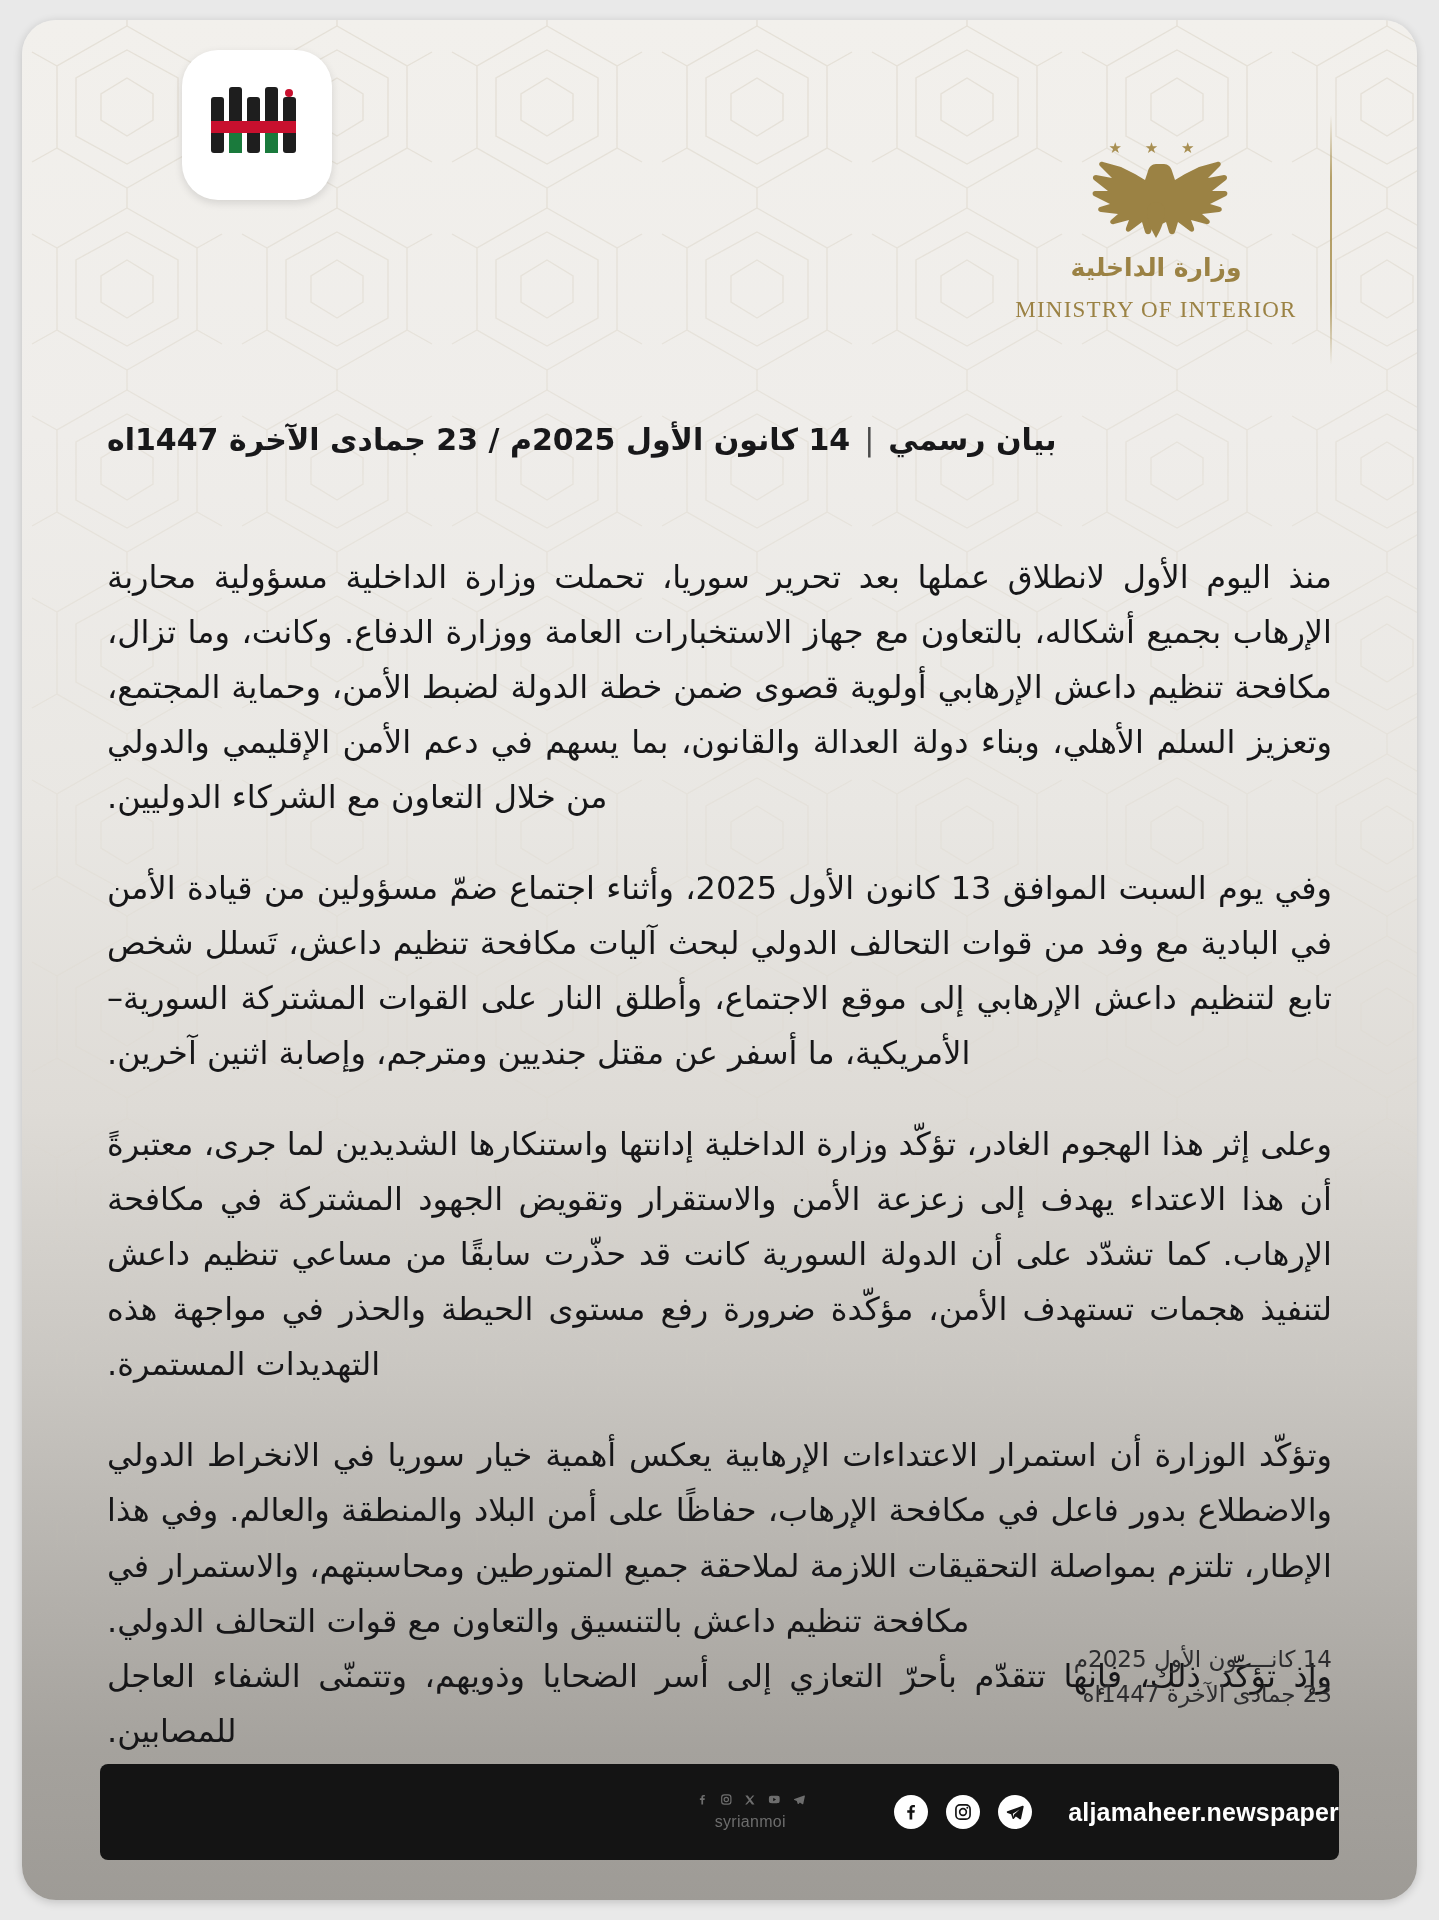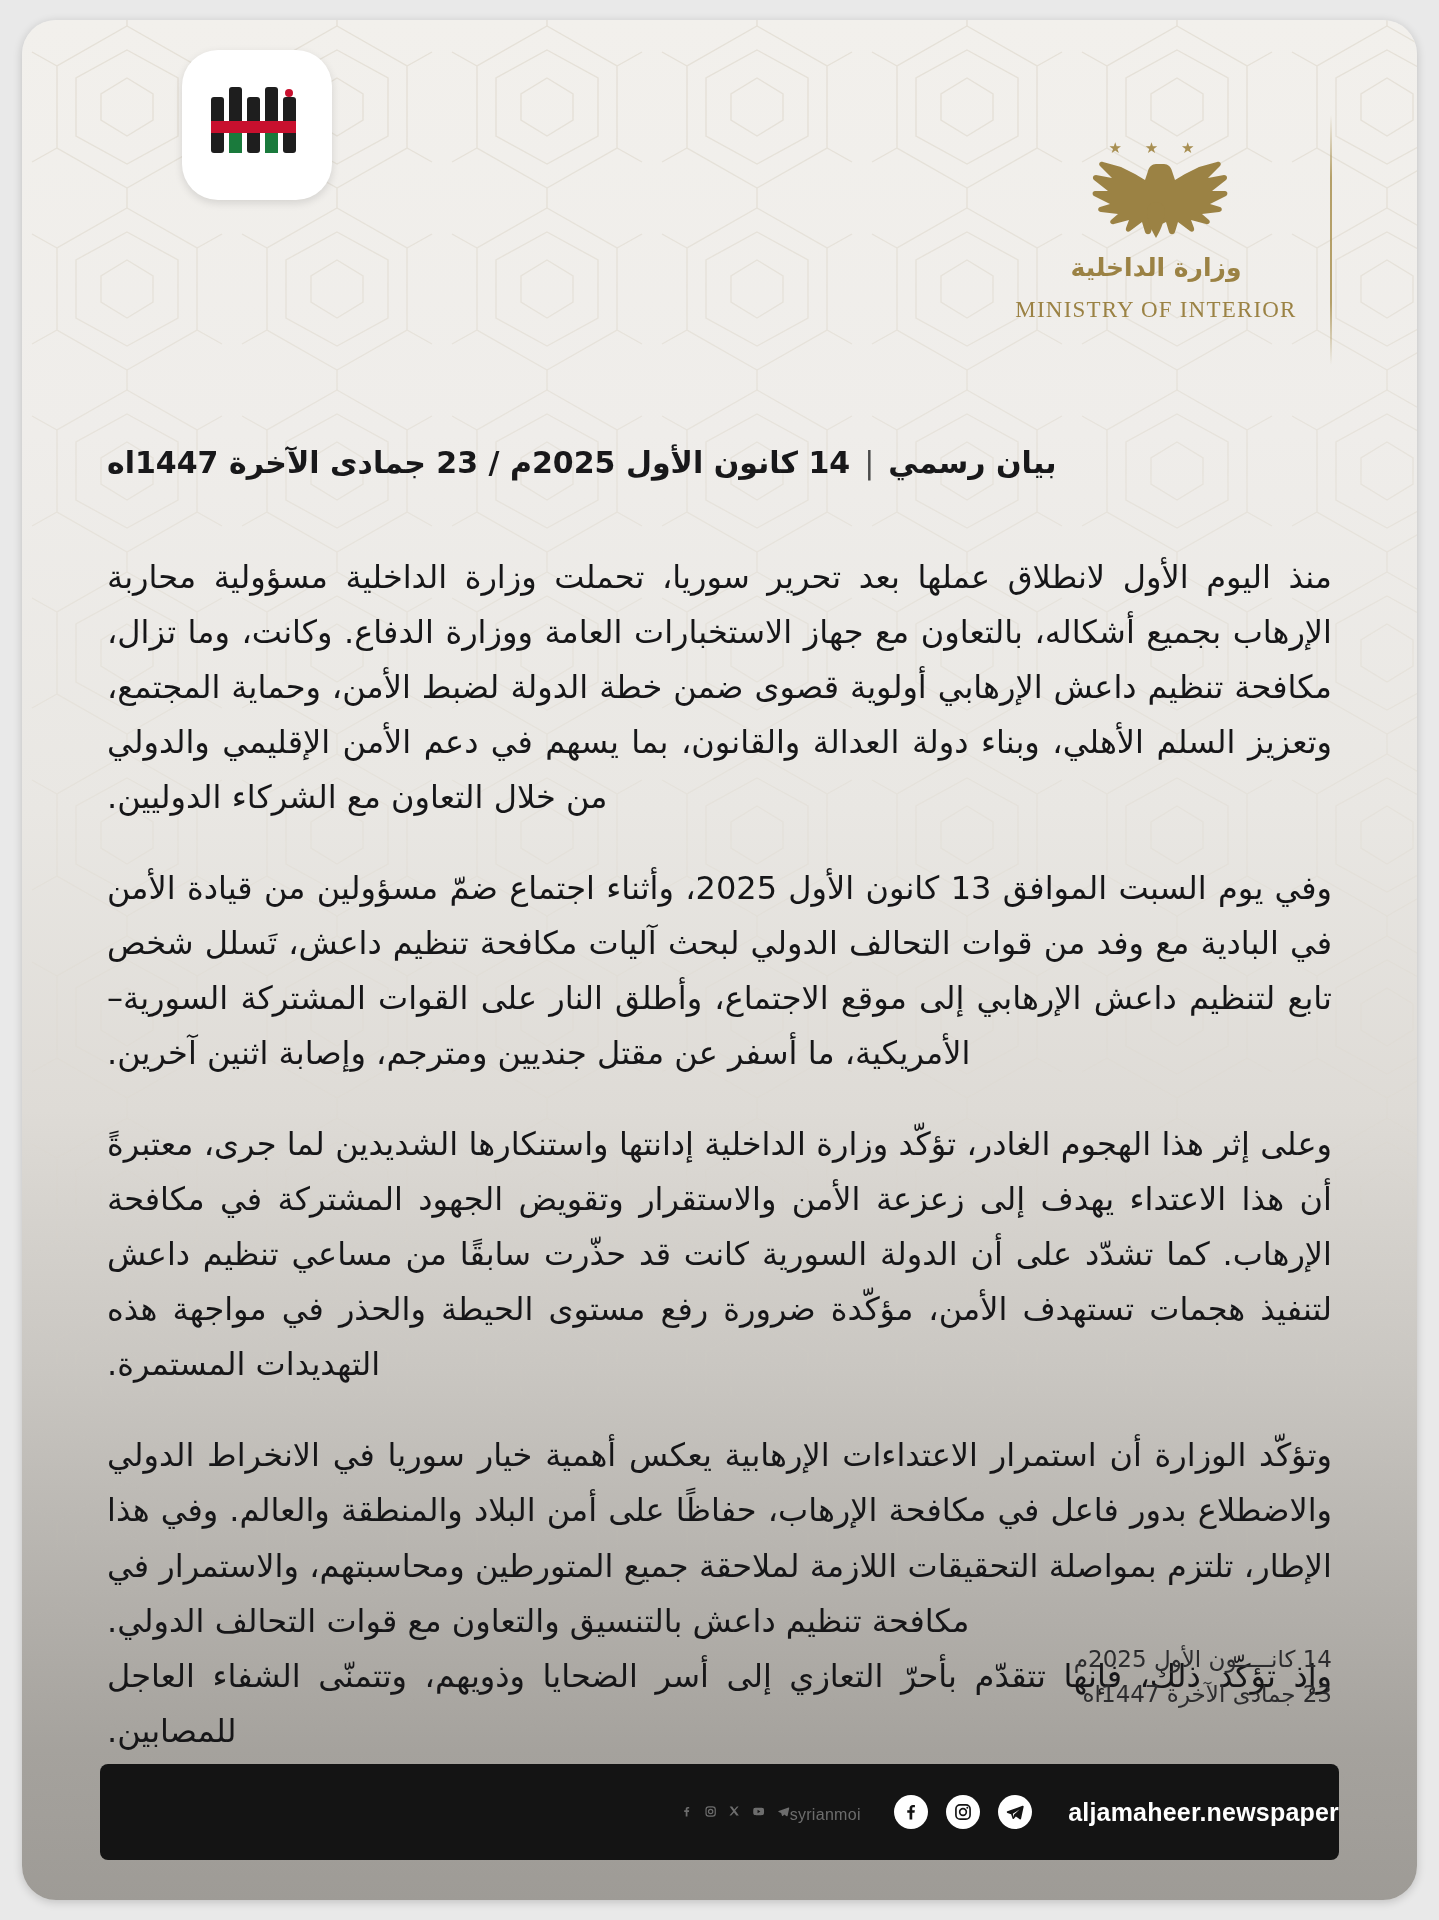--- a/index.html
+++ b/index.html
@@ -107,21 +107,21 @@
     width: 2px;
     height: 250px;
     background: linear-gradient(180deg, rgba(170,146,82,0) 0%, rgba(170,146,82,0.85) 25%, rgba(170,146,82,0.85) 75%, rgba(170,146,82,0) 100%);
   }
 
   
   .headline {
     position: absolute;
     right: 85px;
     left: 85px;
-    top: 425px;
+    top: 402px;
     text-align: left;
     direction: rtl;
     font-size: 30px;
     font-weight: bold;
     color: #18181a;
     white-space: nowrap;
   }
   .headline .sep {
     color: #4a4a4a;
     font-weight: normal;
@@ -194,21 +194,21 @@
     font-size: 25px;
     font-weight: bold;
     letter-spacing: 0.2px;
     margin-left: 18px;
   }
   .footer .right-group {
     margin-left: auto;
     margin-right: 0;
     padding-right: 0;
     display: flex;
-    flex-direction: row;
+    flex-direction: column;
     align-items: center;
     direction: ltr;
     position: absolute;
     left: 50%;
     transform: translateX(-22%);
   }
   .mini-icons {
     display: flex;
     gap: 11px;
     align-items: center;

